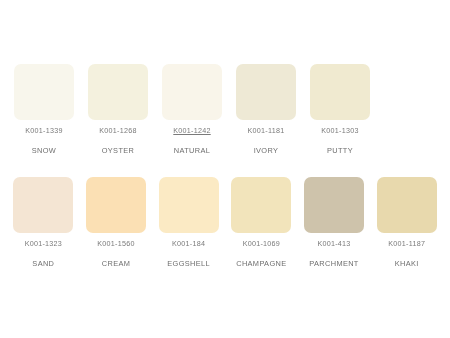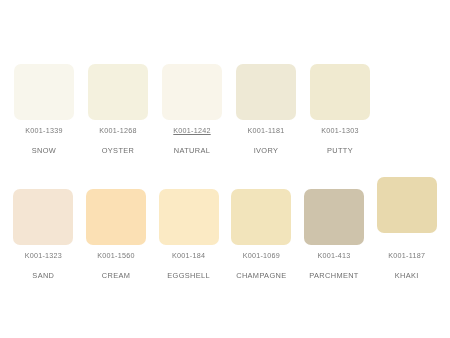--- a/index.html
+++ b/index.html
@@ -152,19 +152,19 @@
     <div class="swatch-cell">
       <div class="swatch-chip" style="background-color: rgb(206, 195, 171);"></div>
       <div class="swatch-caption">
         <span class="swatch-code" style="color: rgb(122, 122, 122);">K001-413</span>
         <span class="swatch-name" style="color: rgb(110, 110, 110);">PARCHMENT</span>
       </div>
     </div>
     <div class="swatch-cell">
       <div class="swatch-chip" style="background-color: rgb(232, 217, 173);"></div>
       <div class="swatch-caption">
-        <span class="swatch-code" style="color: rgb(122, 122, 122); margin-top: 12px;">K001-1187</span>
+        <span class="swatch-code" style="color: rgb(122, 122, 122);">K001-1187</span>
         <span class="swatch-name" style="color: rgb(110, 110, 110);">KHAKI</span>
       </div>
     </div>
   </div>
 
 </div>
 
 </body></html>

